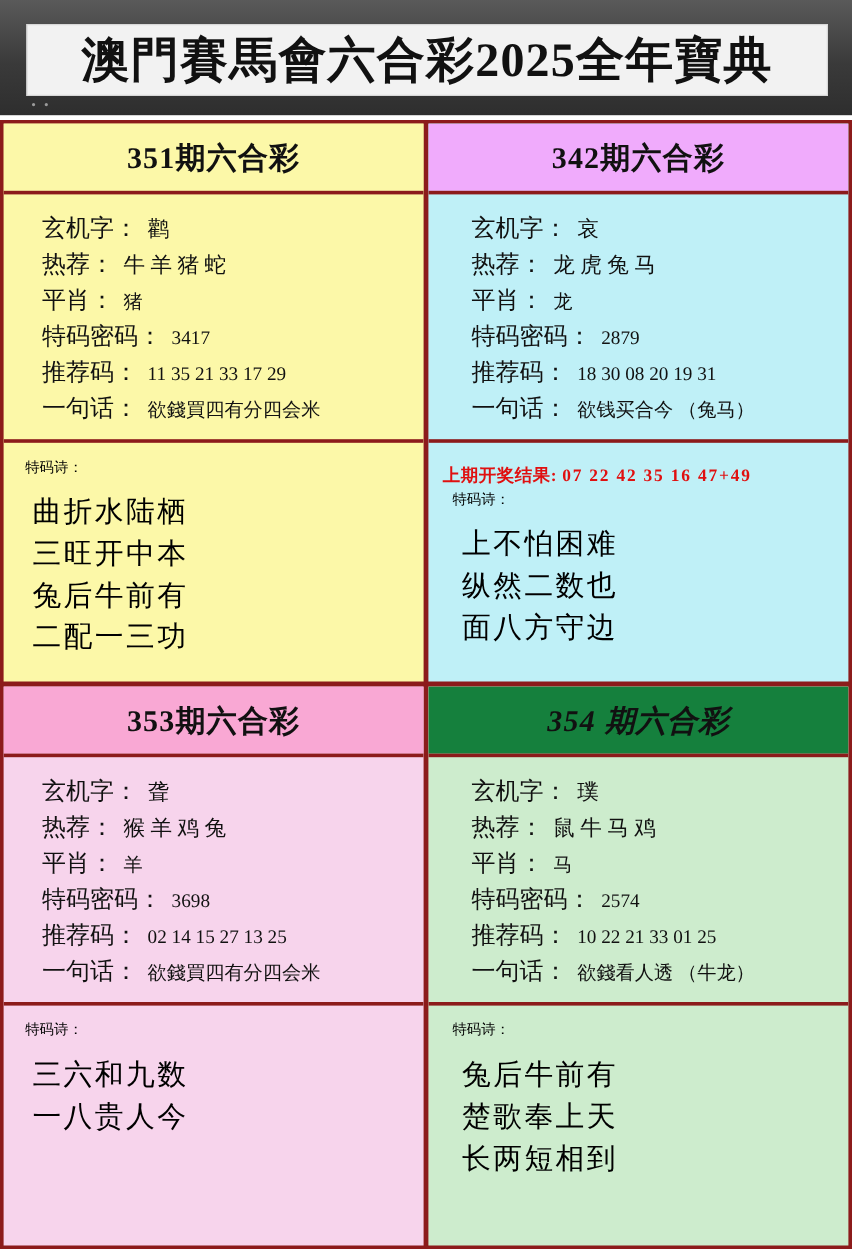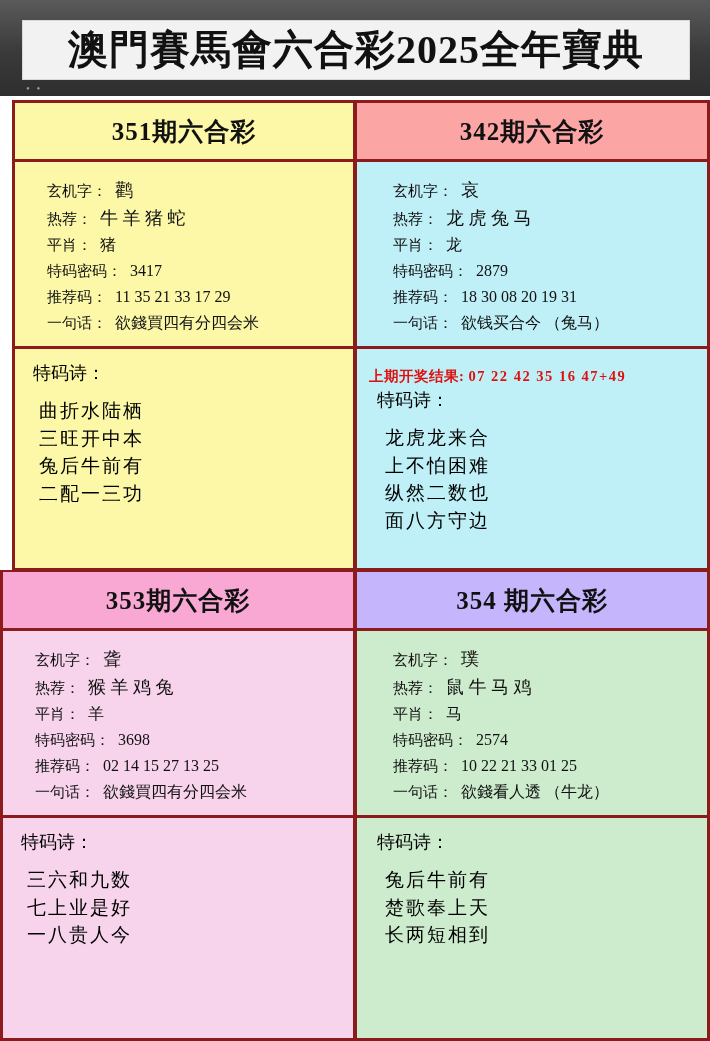--- a/index.html
+++ b/index.html
@@ -71,39 +71,39 @@
     display: grid;
     grid-template-columns: 355px 355px;
     grid-template-rows: 470px 471px;
   }
   .panel {
     position: relative;
     box-sizing: border-box;
     border: 3px solid #8c1b1b;
     overflow: hidden;
   }
-  .p-tl { border-right-width: 2px; border-bottom-width: 2px; background: #fcf8a8; margin-left: 12px; }
+  .p-tl { border-right-width: 2px; border-bottom-width: 2px; background: #fcf8a8; }
   .p-tr { border-left-width: 2px; border-bottom-width: 2px; background: #bff0f7; }
   .p-bl { border-right-width: 2px; border-top-width: 2px; background: #f7d4ec; }
   .p-br { border-left-width: 2px; border-top-width: 2px; background: #cdeccd; }
 
   .panel-title {
     height: 56px;
     display: flex;
     align-items: center;
     justify-content: center;
     font-size: 25px;
     font-weight: bold;
     color: #111;
     letter-spacing: 1px;
   }
   .p-tl .panel-title { background: #fcf8a8; }
-  .p-tr .panel-title { background: #fca5a5; }
+  .p-tr .panel-title { background: #f0abfc; }
   .p-bl .panel-title { background: #f9a8d4; }
-  .p-br .panel-title { background: #c4b5fd; }
+  .p-br .panel-title { background: #15803d; font-style: italic; }
 
   .divider {
     height: 3px;
     background: #8c1b1b;
     width: 100%;
   }
 
   
   .info {
     padding: 14px 0 10px 0;
@@ -113,21 +113,21 @@
   }
   .info-row {
     display: flex;
     align-items: baseline;
     padding: 5px 0;
     white-space: nowrap;
   }
   .info-label {
     display: inline-block;
     text-align: right;
-    font-size: 15px;
+    font-size: 20px;
   }
   .info-value {
     margin-left: 8px;
     font-size: 16px;
   }
   .info-value.big {
     font-size: 18px;
   }
 
   
@@ -146,26 +146,26 @@
   .last-draw .nums { letter-spacing: 1.5px; }
 
   
   .poem-area {
     position: relative;
     padding: 12px 0 0 0;
     height: 100%;
     box-sizing: border-box;
   }
   .poem-title {
-    font-size: 18px;
+    font-size: 12px;
     padding-left: 18px;
     margin-bottom: 12px;
   }
   .poem-lines {
-    font-size: 19px;
+    font-size: 24px;
     line-height: 1.45;
     padding-left: 24px;
     letter-spacing: 2px;
   }
   .p-tr .poem-title, .p-br .poem-title { padding-left: 20px; }
   .p-tr .poem-lines, .p-br .poem-lines { padding-left: 28px; }
 </style>
 </head>
 <body>
 
@@ -252,21 +252,20 @@
         </div>
       </div>
       <div class="divider"></div>
       <div class="poem-area">
         <div class="last-draw">
           <span>上期开奖结果:</span>
           <span class="nums">07 22 42 35 16 47+49</span>
         </div>
         <div class="poem-title">特码诗：</div>
         <div class="poem-lines">
-          <div>龙虎龙来合</div>
           <div>上不怕困难</div>
           <div>纵然二数也</div>
           <div>面八方守边</div>
         </div>
 
       </div>
     </div>
 
     <div class="panel p-bl">
       <div class="panel-title">353期六合彩</div>
@@ -295,21 +294,20 @@
         <div class="info-row">
           <span class="info-label">一句话：</span>
           <span class="info-value">欲錢買四有分四会米</span>
         </div>
       </div>
       <div class="divider"></div>
       <div class="poem-area">
         <div class="poem-title">特码诗：</div>
         <div class="poem-lines">
           <div>三六和九数</div>
-          <div>七上业是好</div>
           <div>一八贵人今</div>
         </div>
 
       </div>
     </div>
 
     <div class="panel p-br">
       <div class="panel-title">354 期六合彩</div>
       <div class="divider"></div>
       <div class="info">

